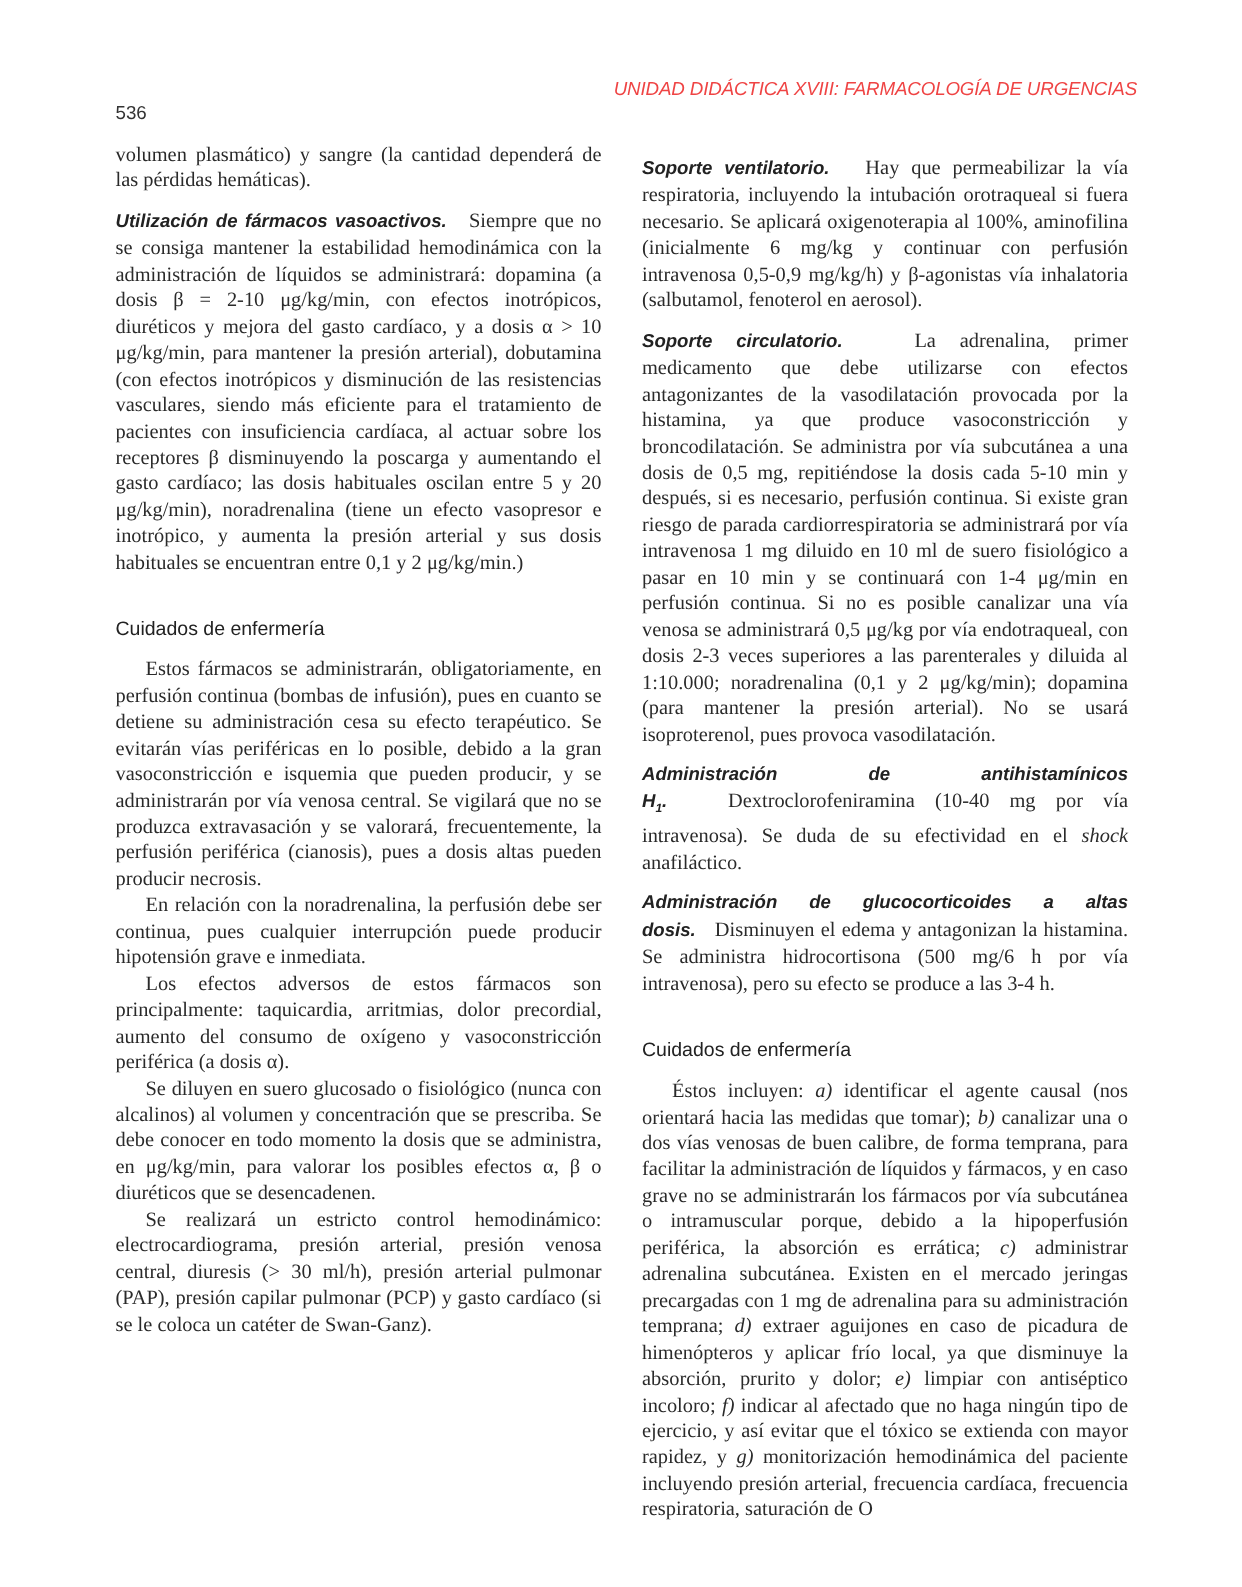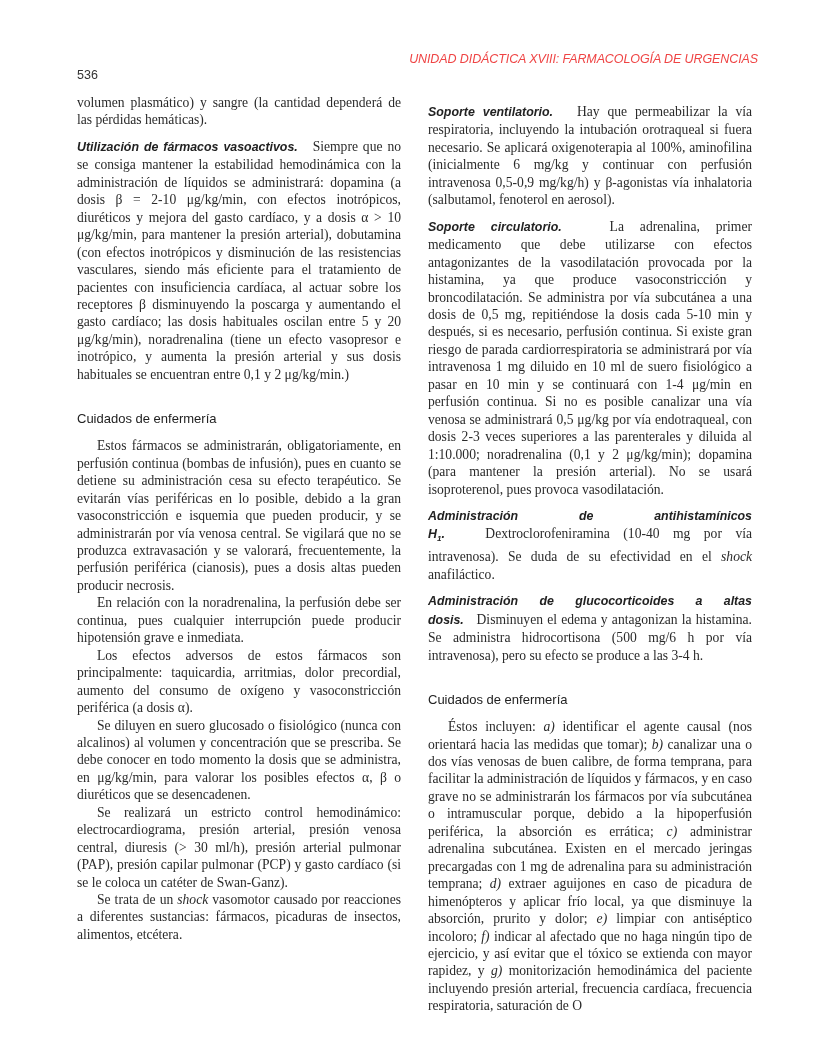--- a/index.html
+++ b/index.html
@@ -34,21 +34,20 @@
   <p class="gap"><span class="lead">Utilización de fármacos vasoactivos.</span><span>Siempre que no se consiga mantener la estabilidad hemodinámica con la administración de líquidos se administrará: dopamina (a dosis β = 2-10 μg/kg/min, con efectos inotrópicos, diuréticos y mejora del gasto cardíaco, y a dosis α &gt; 10 μg/kg/min, para mantener la presión arterial), dobutamina (con efectos inotrópicos y disminución de las resistencias vasculares, siendo más eficiente para el tratamiento de pacientes con insuficiencia cardíaca, al actuar sobre los receptores β disminuyendo la poscarga y aumentando el gasto cardíaco; las dosis habituales oscilan entre 5 y 20 μg/kg/min), noradrenalina (tiene un efecto vasopresor e inotrópico, y aumenta la presión arterial y sus dosis habituales se encuentran entre 0,1 y 2 μg/kg/min.)</span></p>
 
 
   <h2 class="subhead">Cuidados de enfermería</h2>
   <p class="indent">Estos fármacos se administrarán, obligatoriamente, en perfusión continua (bombas de infusión), pues en cuanto se detiene su administración cesa su efecto terapéutico. Se evitarán vías periféricas en lo posible, debido a la gran vasoconstricción e isquemia que pueden producir, y se administrarán por vía venosa central. Se vigilará que no se produzca extravasación y se valorará, frecuentemente, la perfusión periférica (cianosis), pues a dosis altas pueden producir necrosis.</p>
   <p class="indent">En relación con la noradrenalina, la perfusión debe ser continua, pues cualquier interrupción puede producir hipotensión grave e inmediata.</p>
   <p class="indent">Los efectos adversos de estos fármacos son principalmente: taquicardia, arritmias, dolor precordial, aumento del consumo de oxígeno y vasoconstricción periférica (a dosis α).</p>
   <p class="indent">Se diluyen en suero glucosado o fisiológico (nunca con alcalinos) al volumen y concentración que se prescriba. Se debe conocer en todo momento la dosis que se administra, en μg/kg/min, para valorar los posibles efectos α, β o diuréticos que se desencadenen.</p>
   <p class="indent">Se realizará un estricto control hemodinámico: electrocardiograma, presión arterial, presión venosa central, diuresis (&gt; 30 ml/h), presión arterial pulmonar (PAP), presión capilar pulmonar (PCP) y gasto cardíaco (si se le coloca un catéter de Swan-Ganz).</p>
 
-  <p class="indent"><span>Se trata de un </span><i class="sm">shock</i><span> vasomotor causado por reacciones a diferentes sustancias: fármacos, picaduras de insectos, alimentos, etcétera.</span></p>
 
 </div>
 
 <div class="col col-right">
 
   <p class="gap"><span class="lead">Soporte ventilatorio.</span><span>Hay que permeabilizar la vía respiratoria, incluyendo la intubación orotraqueal si fuera necesario. Se aplicará oxigenoterapia al 100%, aminofilina (inicialmente 6 mg/kg y continuar con perfusión intravenosa 0,5-0,9 mg/kg/h) y β-agonistas vía inhalatoria (salbutamol, fenoterol en aerosol).</span></p>
 
   <p class="gap"><span class="lead">Soporte circulatorio.</span><span>La adrenalina, primer medicamento que debe utilizarse con efectos antagonizantes de la vasodilatación provocada por la histamina, ya que produce vasoconstricción y broncodilatación. Se administra por vía subcutánea a una dosis de 0,5 mg, repitiéndose la dosis cada 5-10 min y después, si es necesario, perfusión continua. Si existe gran riesgo de parada cardiorrespiratoria se administrará por vía intravenosa 1 mg diluido en 10 ml de suero fisiológico a pasar en 10 min y se continuará con 1-4 μg/min en perfusión continua. Si no es posible canalizar una vía venosa se administrará 0,5 μg/kg por vía endotraqueal, con dosis 2-3 veces superiores a las parenterales y diluida al 1:10.000; noradrenalina (0,1 y 2 μg/kg/min); dopamina (para mantener la presión arterial). No se usará isoproterenol, pues provoca vasodilatación.</span></p>
 
   <p class="gap"><span class="lead" style="font-family:'Liberation Sans','DejaVu Sans',sans-serif;font-weight:bold;font-style:italic;font-size:12.4px;"><span>Administración de antihistamínicos H</span><sub style="font-size:8px;">1</sub><span>.</span></span><span>Dextroclorofeniramina (10-40 mg por vía intravenosa). Se duda de su efectividad en el </span><i class="sm">shock</i><span> anafiláctico.</span></p>

